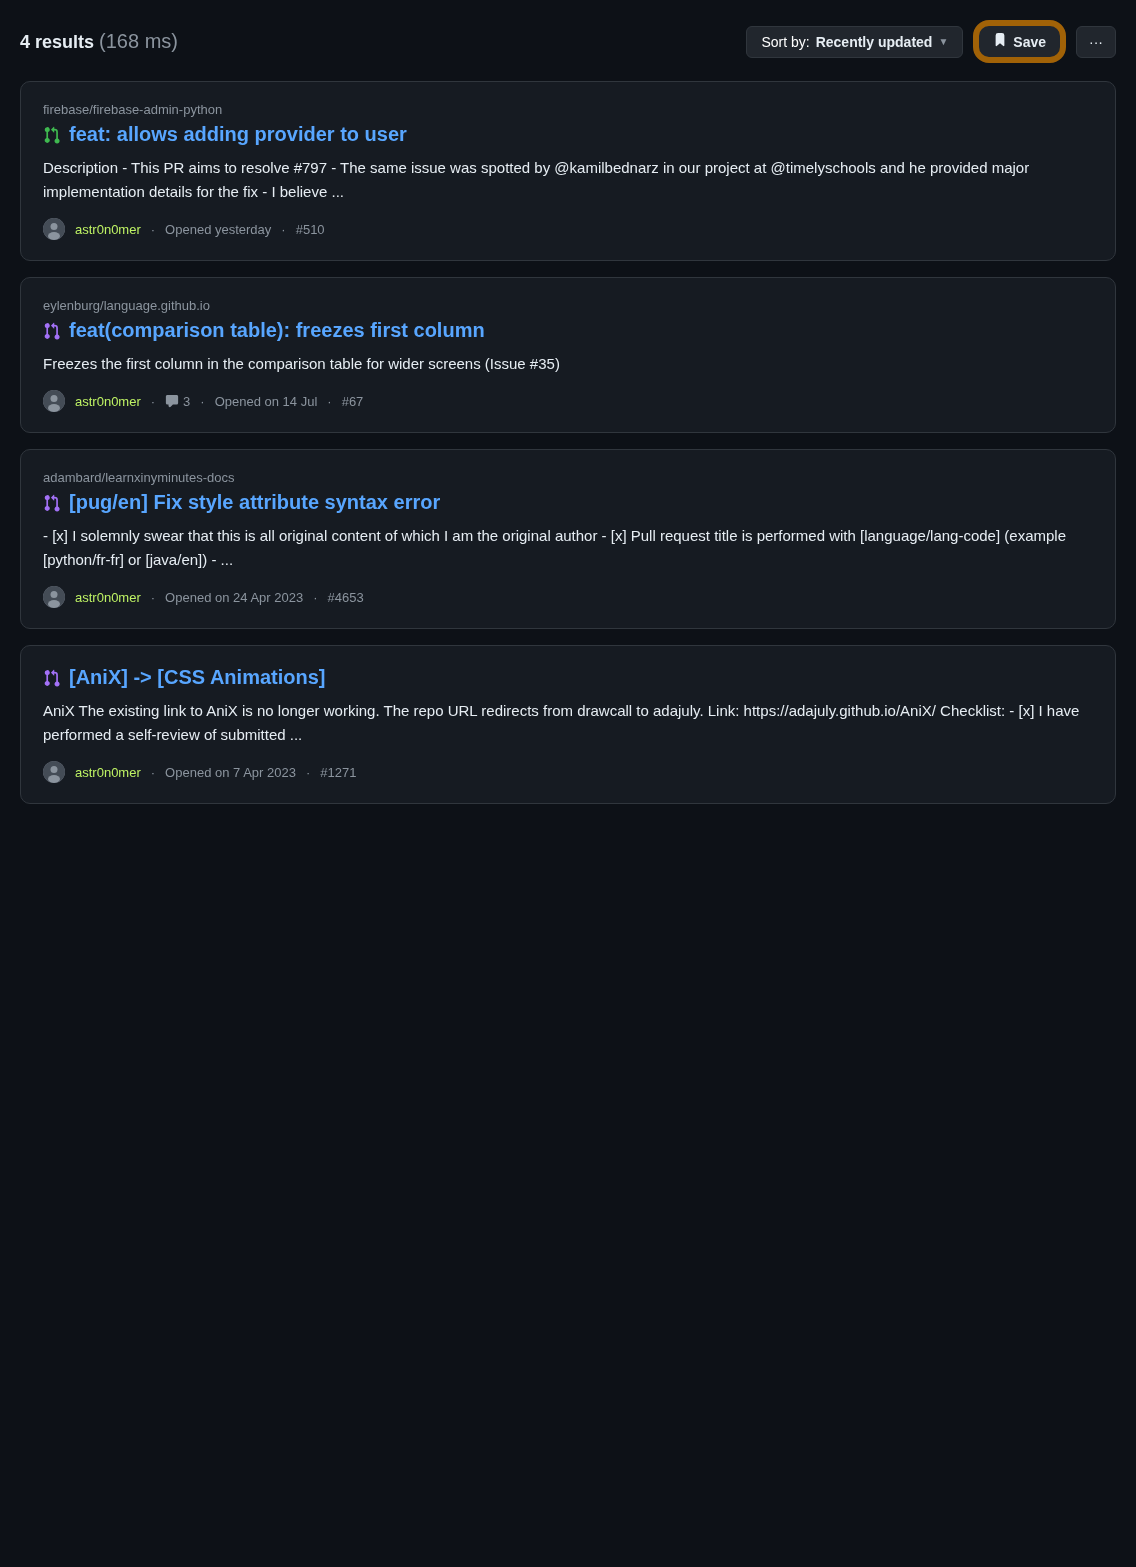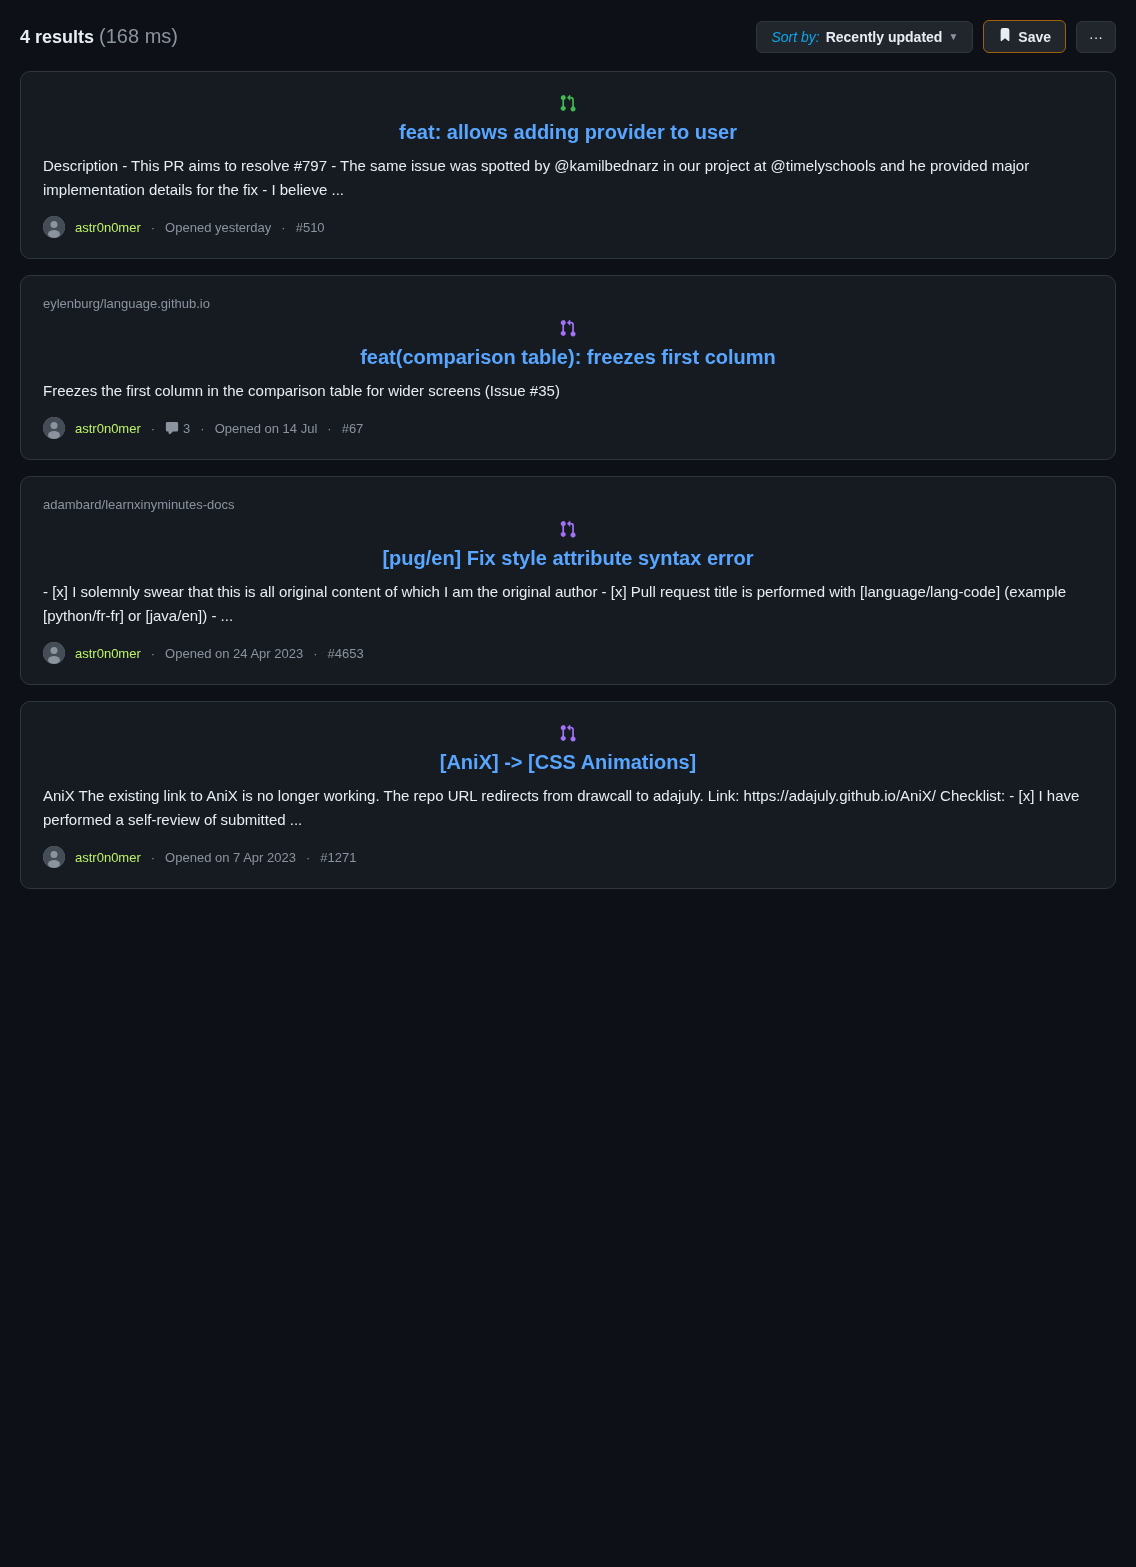--- a/index.html
+++ b/index.html
@@ -49,41 +49,40 @@
       background-color: #21262d;
       border: 1px solid #30363d;
       border-radius: 6px;
       color: #e6edf3;
       padding: 7px 14px;
       font-size: 14px;
       cursor: pointer;
     }
 
     .sort-btn .label {
-      color: #0ea5e9;
-      font-style: italic;
+      color: #ffffff;
     }
 
     .sort-btn .value {
       font-weight: 600;
       color: #e6edf3;
     }
 
     .sort-btn .chevron {
       font-size: 10px;
       color: #8b949e;
     }
 
     .save-btn {
       display: flex;
       align-items: center;
       gap: 6px;
       background-color: #21262d;
-      border: 1px solid #a16207;
-      border-radius: 6px;
+      border: 6px solid #a16207;
+      border-radius: 16px;
       color: #e6edf3;
       padding: 7px 14px;
       font-size: 14px;
       cursor: pointer;
       font-weight: 600;
     }
 
     .more-btn {
       display: flex;
       align-items: center;
@@ -109,21 +108,20 @@
       font-size: 13px;
       color: #8b949e;
       margin-bottom: 6px;
     }
 
     .pr-title-row {
       display: flex;
       align-items: center;
       gap: 8px;
       margin-bottom: 10px;
-      flex-direction: column;
     }
 
     .pr-icon {
       font-size: 18px;
       flex-shrink: 0;
     }
 
     .pr-icon svg {
       width: 18px;
       height: 18px;
@@ -216,20 +214,21 @@
       <span>Save</span>
     </button>
     <button class="more-btn">
       <span>···</span>
     </button>
   </div>
 </div>
 
 <div id="results-container">
     <div class="result-card">
+      <div class="repo-name">firebase/firebase-admin-python</div>
       <div class="pr-title-row">
         <span class="pr-icon"><svg width="18" height="18" viewBox="0 0 16 16" fill="#3fb950" xmlns="http://www.w3.org/2000/svg">
       <path d="M1.5 3.25a2.25 2.25 0 113 2.122v5.256a2.251 2.251 0 11-1.5 0V5.372A2.25 2.25 0 011.5 3.25zm5.677-.177L9.573.677A.25.25 0 0110 .854V2.5h.5A2.75 2.75 0 0113.25 5.25v5.878a2.251 2.251 0 11-1.5 0V5.25a1.25 1.25 0 00-1.25-1.25H10v1.646a.25.25 0 01-.427.177L7.177 3.427a.25.25 0 010-.354z"></path>
     </svg></span>
         <a class="pr-title" href="#">feat: allows adding provider to user</a>
       </div>
       <div class="pr-description">Description - This PR aims to resolve #797 - The same issue was spotted by @kamilbednarz in our project at @timelyschools and he provided major implementation details for the fix - I believe ...</div>
       <div class="pr-meta">
         <div class="avatar">
           <svg viewBox="0 0 22 22" fill="none" xmlns="http://www.w3.org/2000/svg">

